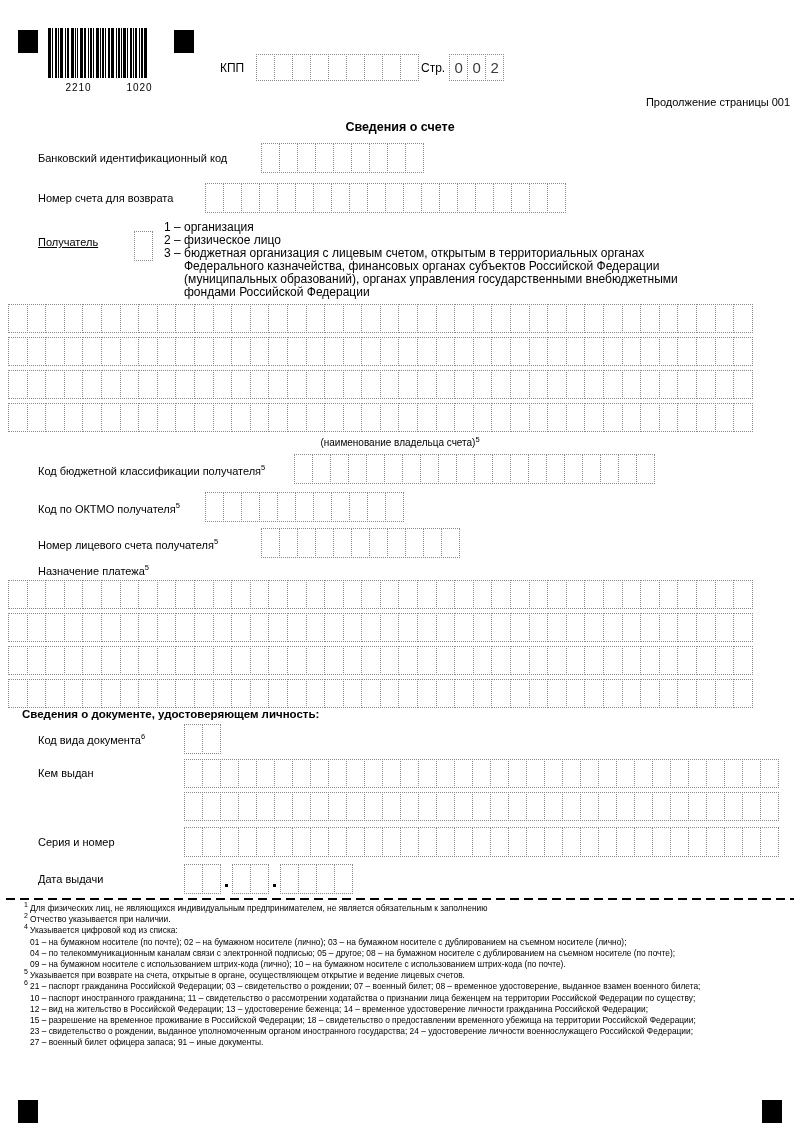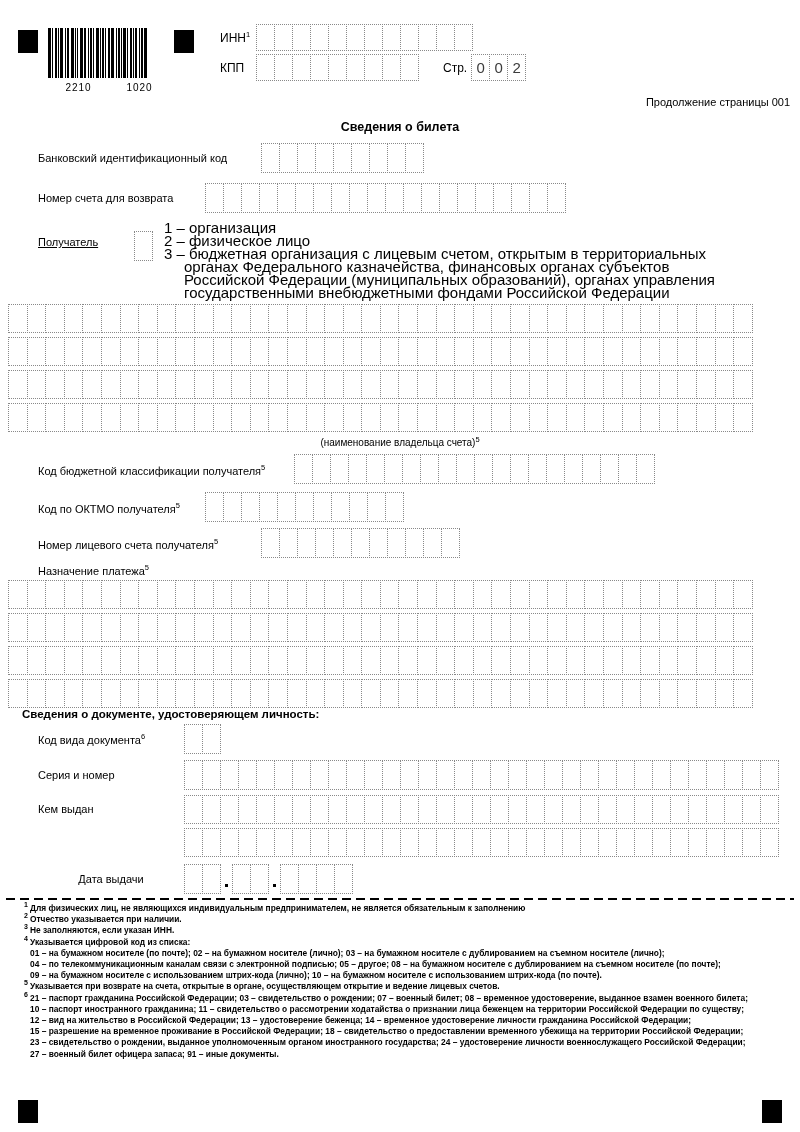--- a/index.html
+++ b/index.html
@@ -36,28 +36,28 @@
   
   .frow{display:flex;align-items:center;margin-left:22px;}
   .flabel{font-size:11px;flex:none;margin-left:16px;}
   .w223{width:223px;} .w167{width:167px;} .w256{width:256px;} .w146{width:146px;} .w96{width:96px;text-decoration:underline;}
   .title{font-weight:bold;font-size:12.5px;text-align:center;}
   .subtitle{font-weight:bold;font-size:11.5px;margin-left:22px;}
   .caption{text-align:center;font-size:10px;margin-top:3px;}
   .continuation{position:absolute;right:10px;top:96px;font-size:11px;}
   .grid{margin:0 8px;}
 
-  .opts{font-size:15px;line-height:13px;max-width:560px;margin-left:11px;}
+  .opts{font-size:12px;line-height:13px;max-width:560px;margin-left:11px;}
   .opt{padding-left:20px;text-indent:-20px;}
 
   
   .dashline{margin:4px 6px 0 6px;height:2px;
             background:repeating-linear-gradient(90deg,#000 0 9px,transparent 9px 14px);}
   .footnotes{margin:3px 0 0 20px;}
-  .fn{display:flex;font-weight:bold;}
+  .fn{display:flex;}
   .fn-marker{font-size:7px;flex:none;width:8px;text-align:right;margin-right:2px;transform:translateY(-2px);}
   .fn-lines{font-size:8.4px;line-height:11.2px;white-space:nowrap;}
 </style>
 </head>
 <body>
 
 <div class="page">
 
   <div class="hdr">
     <div class="sq sq-tl"></div>
@@ -94,62 +94,45 @@
         <div class="bar" style="width: 1px; margin-right: 1px;"></div>
         <div class="bar" style="width: 2px; margin-right: 1px;"></div>
         <div class="bar" style="width: 3px; margin-right: 0px;"></div>
       </div>
     <div class="barcode-nums">
       <span>2210</span>
       <span>1020</span>
     </div>
     <div class="sq sq-tr"></div>
 
-    <div class="hrow" style="left:220px;top:24px;">
-      <span class="hlabel" style="width:36px;"><span>ИНН</span><sup>1</sup></span>
-      <span class="cellgroup">
-          <span class="cell"></span>
-          <span class="cell"></span>
-          <span class="cell"></span>
-          <span class="cell"></span>
-          <span class="cell"></span>
-          <span class="cell"></span>
-          <span class="cell"></span>
-          <span class="cell"></span>
-          <span class="cell"></span>
-          <span class="cell"></span>
-          <span class="cell"></span>
-          <span class="cell"></span>
-        </span>
-    </div>
     <div class="hrow" style="left:220px;top:54px;">
       <span class="hlabel" style="width:36px;">КПП</span>
       <span class="cellgroup">
           <span class="cell"></span>
           <span class="cell"></span>
           <span class="cell"></span>
           <span class="cell"></span>
           <span class="cell"></span>
           <span class="cell"></span>
           <span class="cell"></span>
           <span class="cell"></span>
           <span class="cell"></span>
         </span>
-      <span class="hlabel" style="margin-left:24px;margin-right:4px;">Стр.</span>
+      <span class="hlabel" style="margin-left:2px;margin-right:4px;">Стр.</span>
       <span class="cellgroup">
           <span class="cell">0</span>
           <span class="cell">0</span>
           <span class="cell">2</span>
         </span>
     </div>
 
     <div class="continuation">Продолжение страницы 001</div>
   </div>
 
-  <div class="title" style="margin-top:8px;">Сведения о билета</div>
+  <div class="title" style="margin-top:8px;">Сведения о счете</div>
 
   <div class="frow" style="margin-top:9px;">
     <span class="flabel w223">Банковский идентификационный код</span>
     <span class="cellgroup">
         <span class="cell"></span>
         <span class="cell"></span>
         <span class="cell"></span>
         <span class="cell"></span>
         <span class="cell"></span>
         <span class="cell"></span>
@@ -606,59 +589,20 @@
   <div class="subtitle">Сведения о документе, удостоверяющем личность:</div>
 
   <div class="frow" style="margin-top:4px;">
     <span class="flabel w146"><span>Код вида документа</span><sup>6</sup></span>
     <span class="cellgroup">
         <span class="cell"></span>
         <span class="cell"></span>
       </span>
   </div>
 
-  <div class="frow" style="margin-top:6px;">
-    <span class="flabel w146">Серия и номер</span>
-    <span class="cellgroup">
-        <span class="cell"></span>
-        <span class="cell"></span>
-        <span class="cell"></span>
-        <span class="cell"></span>
-        <span class="cell"></span>
-        <span class="cell"></span>
-        <span class="cell"></span>
-        <span class="cell"></span>
-        <span class="cell"></span>
-        <span class="cell"></span>
-        <span class="cell"></span>
-        <span class="cell"></span>
-        <span class="cell"></span>
-        <span class="cell"></span>
-        <span class="cell"></span>
-        <span class="cell"></span>
-        <span class="cell"></span>
-        <span class="cell"></span>
-        <span class="cell"></span>
-        <span class="cell"></span>
-        <span class="cell"></span>
-        <span class="cell"></span>
-        <span class="cell"></span>
-        <span class="cell"></span>
-        <span class="cell"></span>
-        <span class="cell"></span>
-        <span class="cell"></span>
-        <span class="cell"></span>
-        <span class="cell"></span>
-        <span class="cell"></span>
-        <span class="cell"></span>
-        <span class="cell"></span>
-        <span class="cell"></span>
-      </span>
-  </div>
-
   <div class="frow" style="margin-top:5px;align-items:flex-start;">
     <span class="flabel w146" style="margin-top:8px;">Кем выдан</span>
     <span class="grid" style="margin:0;">
         <div class="cellrow">
           <span class="cell" style="width: 19px;"></span>
           <span class="cell" style="width: 19px;"></span>
           <span class="cell" style="width: 19px;"></span>
           <span class="cell" style="width: 19px;"></span>
           <span class="cell" style="width: 19px;"></span>
           <span class="cell" style="width: 19px;"></span>
@@ -721,21 +665,60 @@
           <span class="cell" style="width: 19px;"></span>
           <span class="cell" style="width: 19px;"></span>
           <span class="cell" style="width: 19px;"></span>
           <span class="cell" style="width: 19px;"></span>
           <span class="cell" style="width: 19px;"></span>
           <span class="cell" style="width: 19px;"></span>
         </div>
       </span>
   </div>
 
-  <div class="frow daterow" style="margin-top:7px;text-align:center;">
+  <div class="frow" style="margin-top:6px;">
+    <span class="flabel w146">Серия и номер</span>
+    <span class="cellgroup">
+        <span class="cell"></span>
+        <span class="cell"></span>
+        <span class="cell"></span>
+        <span class="cell"></span>
+        <span class="cell"></span>
+        <span class="cell"></span>
+        <span class="cell"></span>
+        <span class="cell"></span>
+        <span class="cell"></span>
+        <span class="cell"></span>
+        <span class="cell"></span>
+        <span class="cell"></span>
+        <span class="cell"></span>
+        <span class="cell"></span>
+        <span class="cell"></span>
+        <span class="cell"></span>
+        <span class="cell"></span>
+        <span class="cell"></span>
+        <span class="cell"></span>
+        <span class="cell"></span>
+        <span class="cell"></span>
+        <span class="cell"></span>
+        <span class="cell"></span>
+        <span class="cell"></span>
+        <span class="cell"></span>
+        <span class="cell"></span>
+        <span class="cell"></span>
+        <span class="cell"></span>
+        <span class="cell"></span>
+        <span class="cell"></span>
+        <span class="cell"></span>
+        <span class="cell"></span>
+        <span class="cell"></span>
+      </span>
+  </div>
+
+  <div class="frow daterow" style="margin-top:7px;">
     <span class="flabel w146">Дата выдачи</span>
     <span style="display:flex;">
         <span class="cellgroup">
           <span class="cell"></span>
           <span class="cell"></span>
         </span>
         <span class="dot"></span>
         <span class="cellgroup">
           <span class="cell"></span>
           <span class="cell"></span>
@@ -755,26 +738,20 @@
       <div class="fn">
         <span class="fn-marker">1</span>
         <div class="fn-lines">
           <div>Для физических лиц, не являющихся индивидуальным предпринимателем, не является обязательным к заполнению</div>
         </div>
       </div>
       <div class="fn">
         <span class="fn-marker">2</span>
         <div class="fn-lines">
           <div>Отчество указывается при наличии.</div>
-        </div>
-      </div>
-      <div class="fn">
-        <span class="fn-marker">3</span>
-        <div class="fn-lines">
-          <div>Не заполняются, если указан ИНН.</div>
         </div>
       </div>
       <div class="fn">
         <span class="fn-marker">4</span>
         <div class="fn-lines">
           <div>Указывается цифровой код из списка:</div>
           <div>01 – на бумажном носителе (по почте); 02 – на бумажном носителе (лично); 03 – на бумажном носителе с дублированием на съемном носителе (лично);</div>
           <div>04 – по телекоммуникационным каналам связи с электронной подписью; 05 – другое; 08 – на бумажном носителе с дублированием на съемном носителе (по почте);</div>
           <div>09 – на бумажном носителе с использованием штрих-кода (лично); 10 – на бумажном носителе с использованием штрих-кода (по почте).</div>
         </div>

